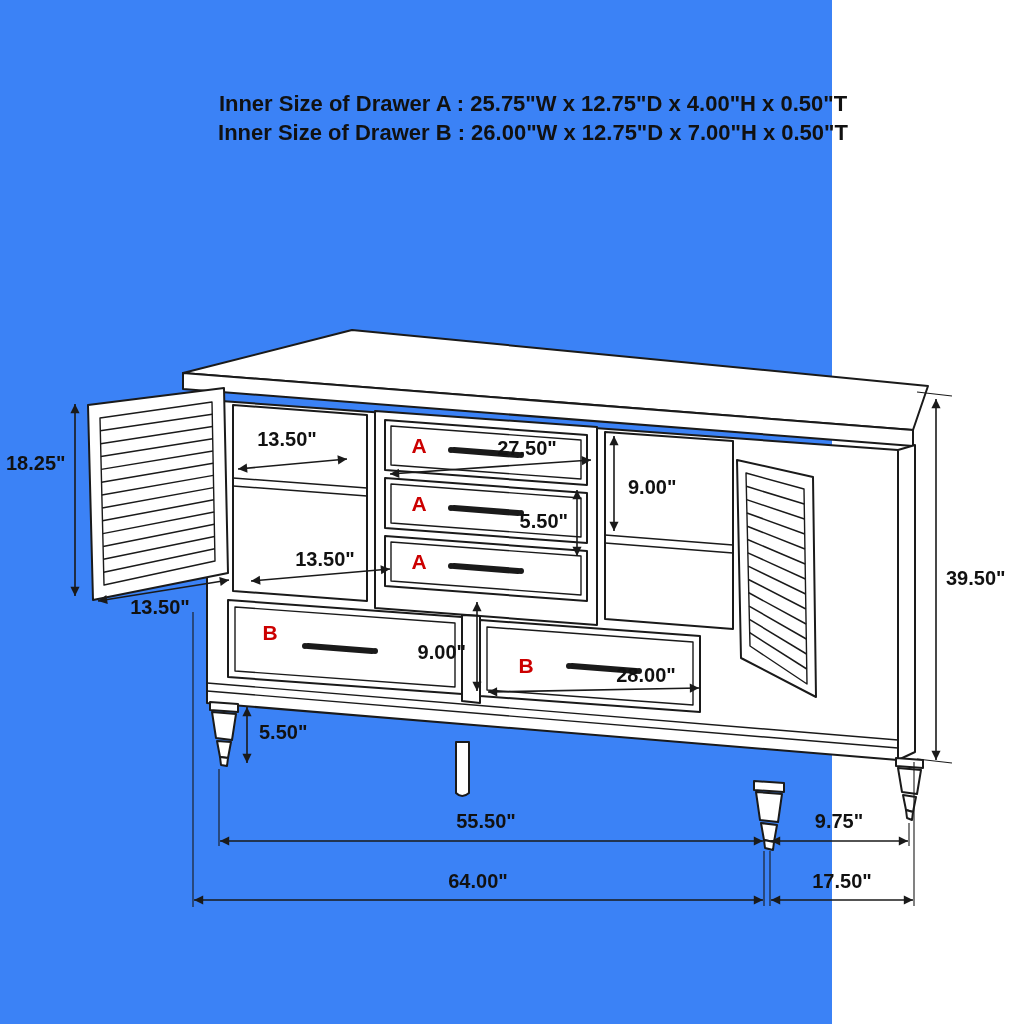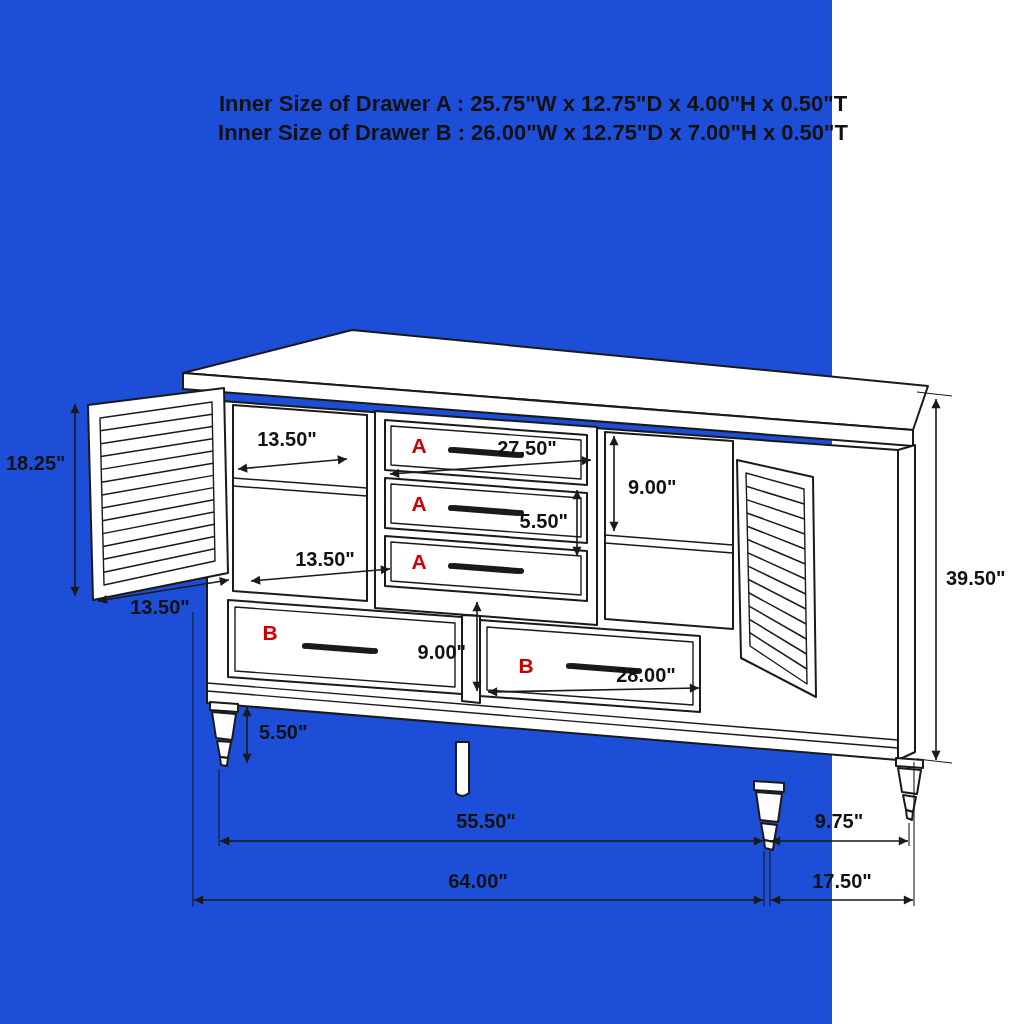--- a/index.html
+++ b/index.html
@@ -1,16 +1,16 @@
 <!DOCTYPE html>
 <html><head>
 <meta charset="utf-8">
 <style>
   html, body { margin: 0; padding: 0; background: #ffffff; }
-  .stage { width: 832px; height: 1024px; position: relative; background: #1d4ed8; }
+  .stage { width: 832px; height: 1024px; position: relative; background: #3b82f6; }
   svg { display: block; }
   text { font-family: "Liberation Sans", sans-serif; }
   .title-text { font-size: 22px; font-weight: bold; fill: #111111; }
   .dim-label  { font-size: 20px; font-weight: bold; fill: #111111; }
   .red-label  { font-size: 21px; font-weight: bold; fill: #cc0000; }
   .ink        { stroke: #1a1a1a; stroke-width: 2; stroke-linejoin: round; stroke-linecap: round; fill: none; }
   .wht        { fill: #ffffff; }
   .thin       { stroke-width: 1.4; }
   .dim        { stroke: #1a1a1a; stroke-width: 1.6; fill: none; }
   .ext        { stroke: #1a1a1a; stroke-width: 1.1; fill: none; }

